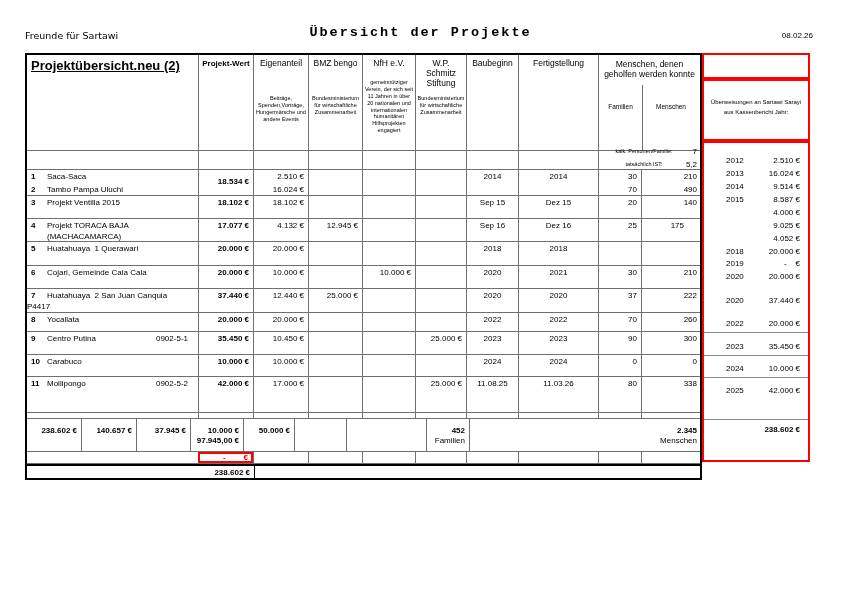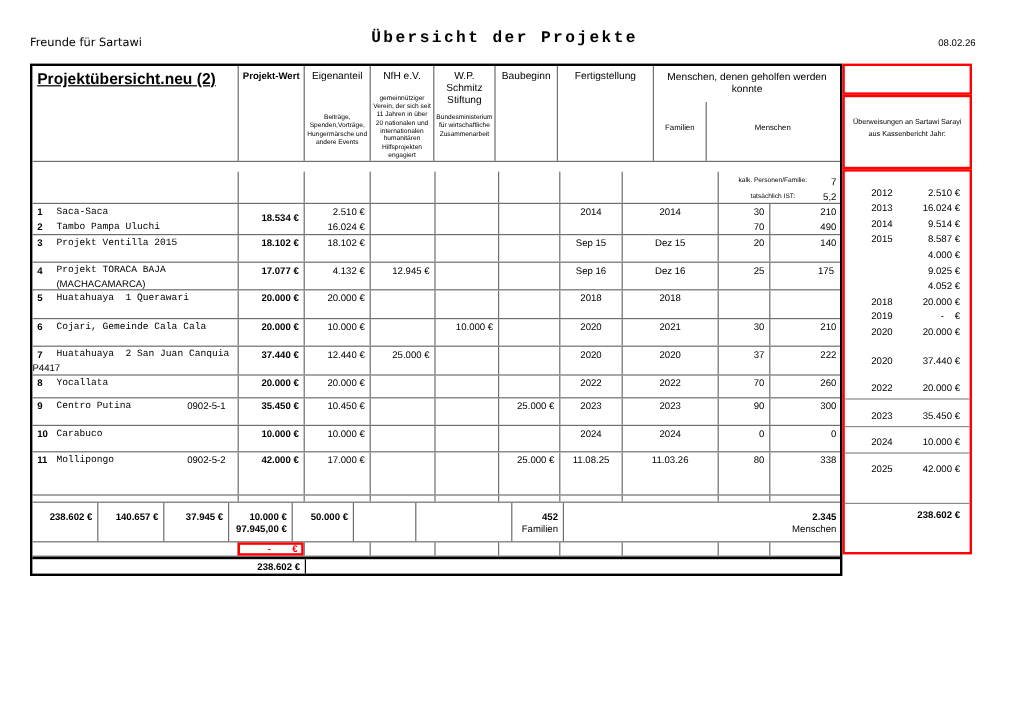--- a/index.html
+++ b/index.html
@@ -17,21 +17,21 @@
   .b.nb{border-bottom:none;}
   .c{border-right:1px solid #6f6f6f;box-sizing:border-box;font-size:8px;position:relative;}
   .cn{width:172px;} .cw{width:55px;} .ce{width:55px;} .cb{width:54px;} .cf{width:53px;}
   .cs{width:51px;} .cba{width:52px;} .cfe{width:80px;} .cfa{width:43px;}
   .cme{flex:1;border-right:none;}
   .cgrp{flex:1;border-right:none;}
   .v{text-align:right;padding:2px 4px 0 0;}
   .ctr{text-align:center;padding-top:2px;}
   .bold{font-weight:bold;}
   .num{position:absolute;left:4px;top:2px;font-weight:bold;}
-  .nm{display:block;margin-left:20px;padding-top:2px;white-space:pre;font-family:Liberation Mono, monospace;}
+  .nm{display:block;margin-left:20px;padding-top:2px;white-space:pre;}
   .nm2{display:block;margin-left:20px;padding-top:2px;white-space:pre;}
   .nm2r{display:block;text-align:left;padding:2px 9px 0 0;}
   .code{position:absolute;right:10px;top:2px;}
   .l13{height:13px;line-height:13px;position:relative;}
   .l13 .num{top:0;}
   .l13 .nm{padding-top:0;}
   .l13v{height:13px;line-height:13px;text-align:right;padding-right:4px;}
   .mid{line-height:24px;}
 
   
@@ -75,30 +75,34 @@
 <body>
 
 <div id="page">
 
   <div class="abs" id="org">Freunde für Sartawi</div>
   <div class="abs" id="title">Übersicht der Projekte</div>
   <div class="abs" id="date">08.02.26</div>
 
   <div id="tbl">
 
-    <div class="b" style="top:0;height:80px">
+    <div class="b" style="top:0;height:96px">
       <div class="c cn">
         <div id="sheetlbl">Projektübersicht.neu (2)</div>
       </div>
       <div class="c cw">
         <div class="ht htb">Projekt-Wert</div>
       </div>
       <div class="c ce">
         <div class="ht">Eigenanteil</div>
         <div class="hd">Beiträge, Spenden,Vorträge, Hungermärsche und andere Events</div>
+      </div>
+      <div class="c cb">
+        <div class="ht">BMZ bengo</div>
+        <div class="hd">Bundesministerium für wirtschaftliche Zusammenarbeit</div>
       </div>
       <div class="c cf">
         <div class="ht">NfH e.V.</div>
         <div class="hd hdn">gemeinnütziger Verein, der sich seit 11 Jahren in über 20 nationalen und internationalen humanitären Hilfsprojekten engagiert</div>
       </div>
       <div class="c cs">
         <div class="ht">W.P. Schmitz Stiftung</div>
         <div class="hd">Bundesministerium für wirtschaftliche Zusammenarbeit</div>
       </div>
       <div class="c cba">
@@ -190,21 +194,21 @@
           <span class="nm2">(MACHACAMARCA)</span>
         </div>
       <div class="c cw v bold">17.077 €</div>
       <div class="c ce v">4.132 €</div>
       <div class="c cb v">12.945 €</div>
       <div class="c cf"></div>
       <div class="c cs"></div>
       <div class="c cba ctr">Sep 16</div>
       <div class="c cfe ctr">Dez 16</div>
       <div class="c cfa v">25</div>
-      <div class="c cme v" style="padding-right:5px">175</div>
+      <div class="c cme v" style="padding-right:16px">175</div>
     </div>
 
     <div class="b" style="top:187px;height:24px">
       <div class="c cn">
           <span class="num">5</span>
           <span class="nm">Huatahuaya  1 Querawari</span>
         </div>
       <div class="c cw v bold">20.000 €</div>
       <div class="c ce v">20.000 €</div>
       <div class="c cb"></div>

